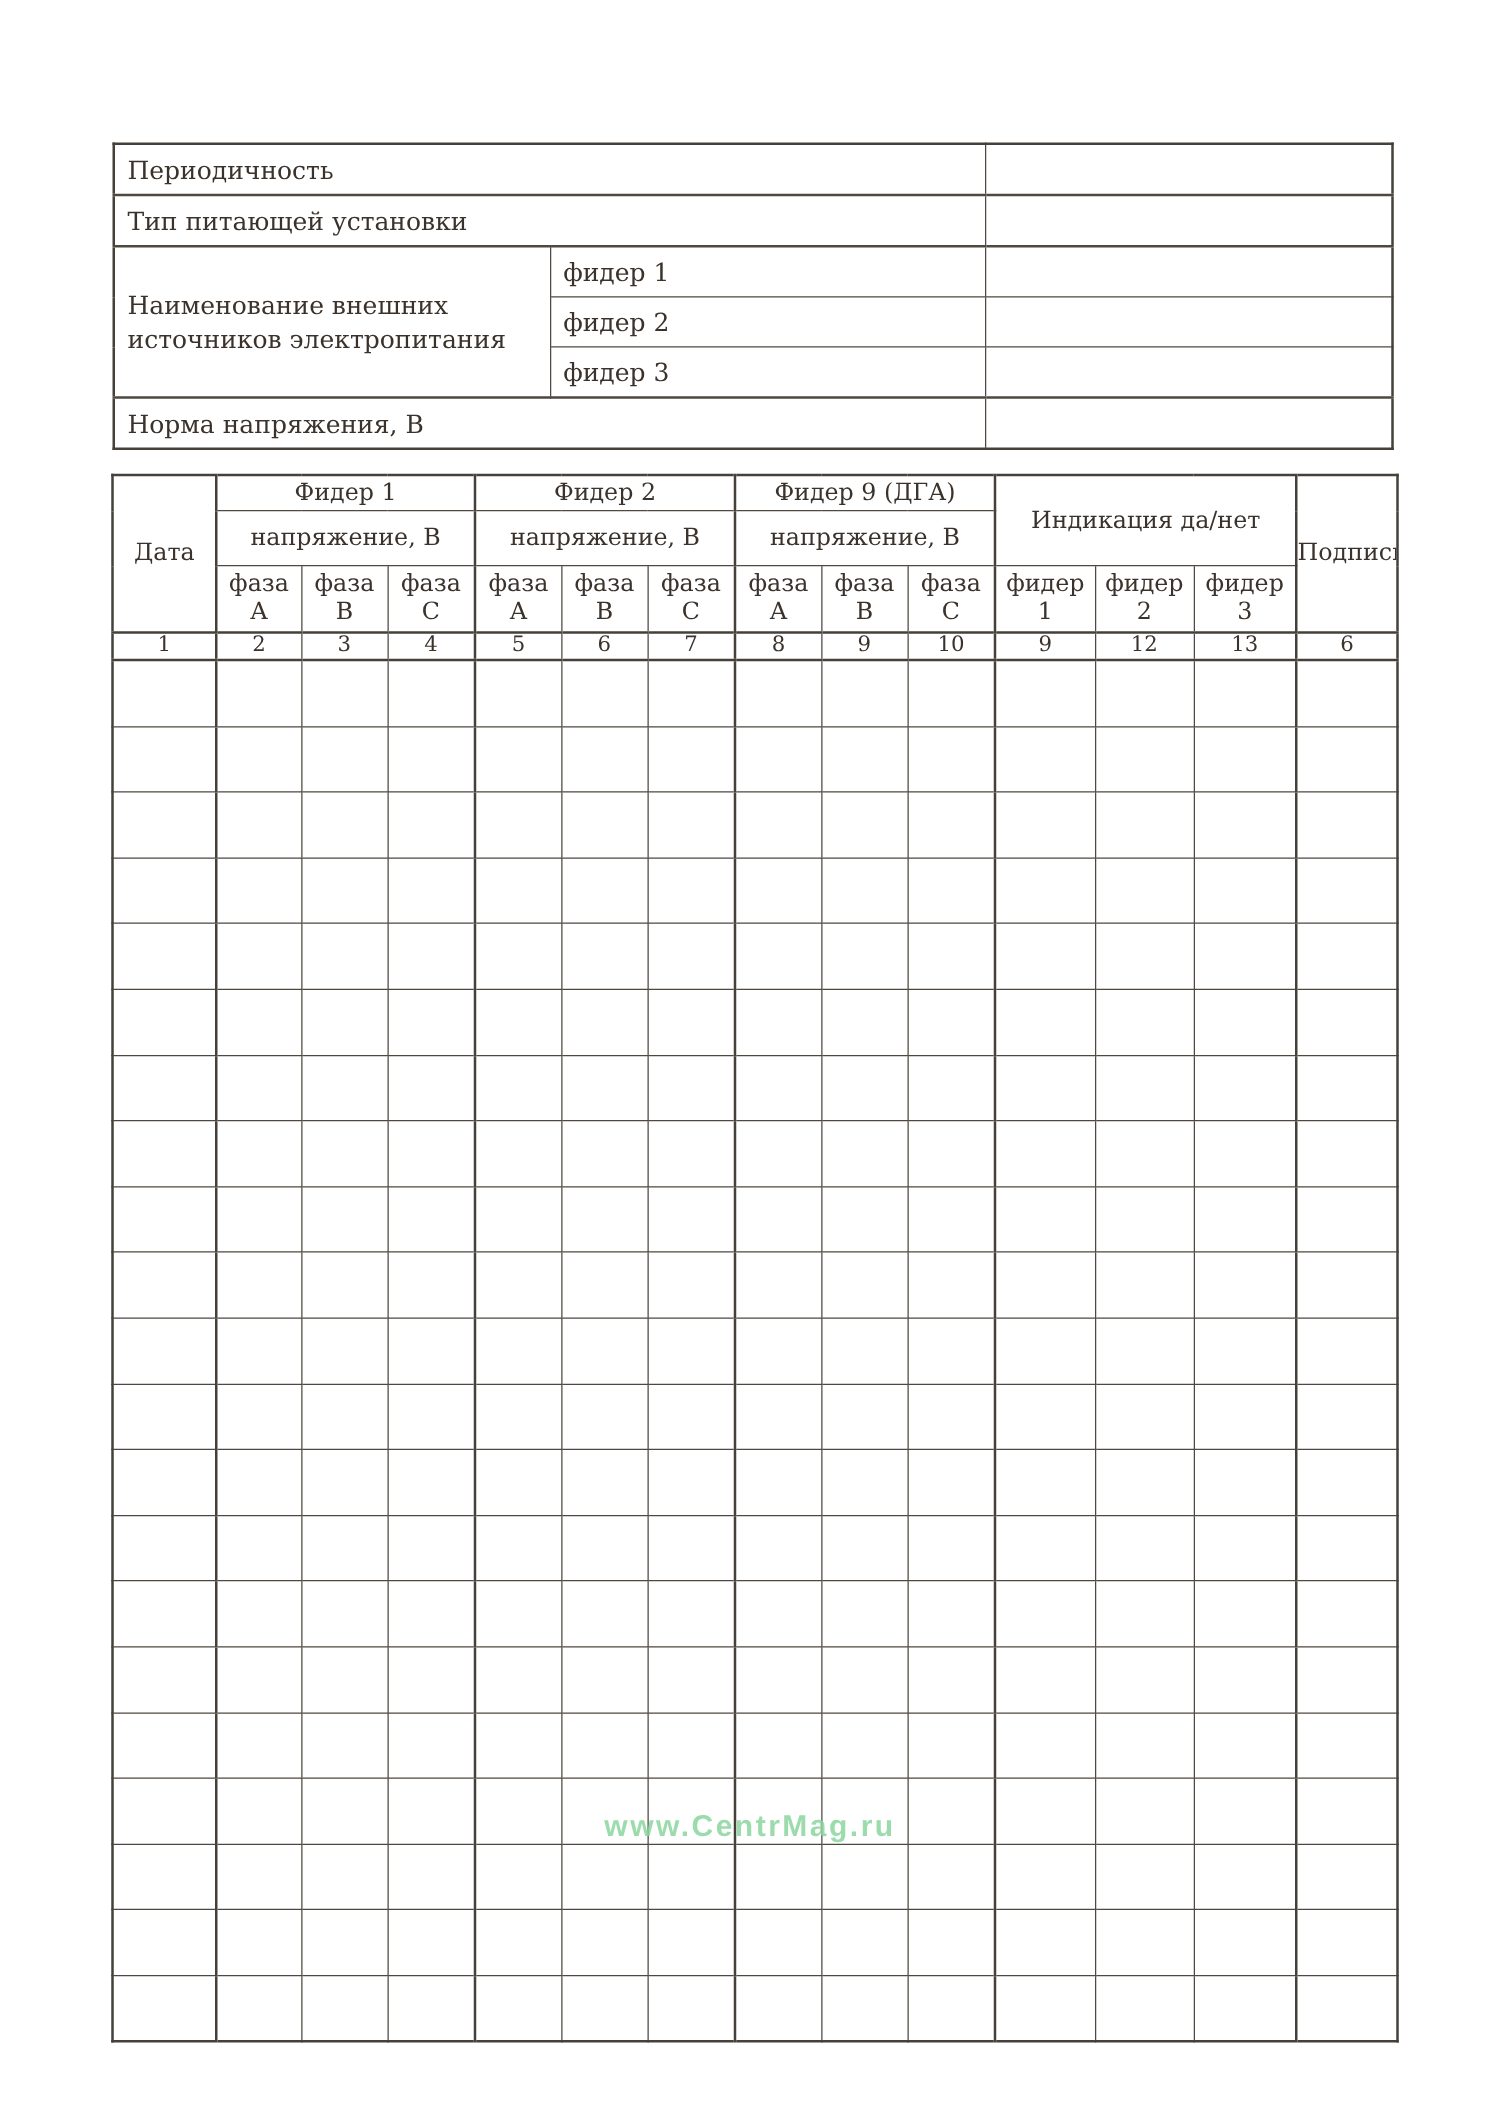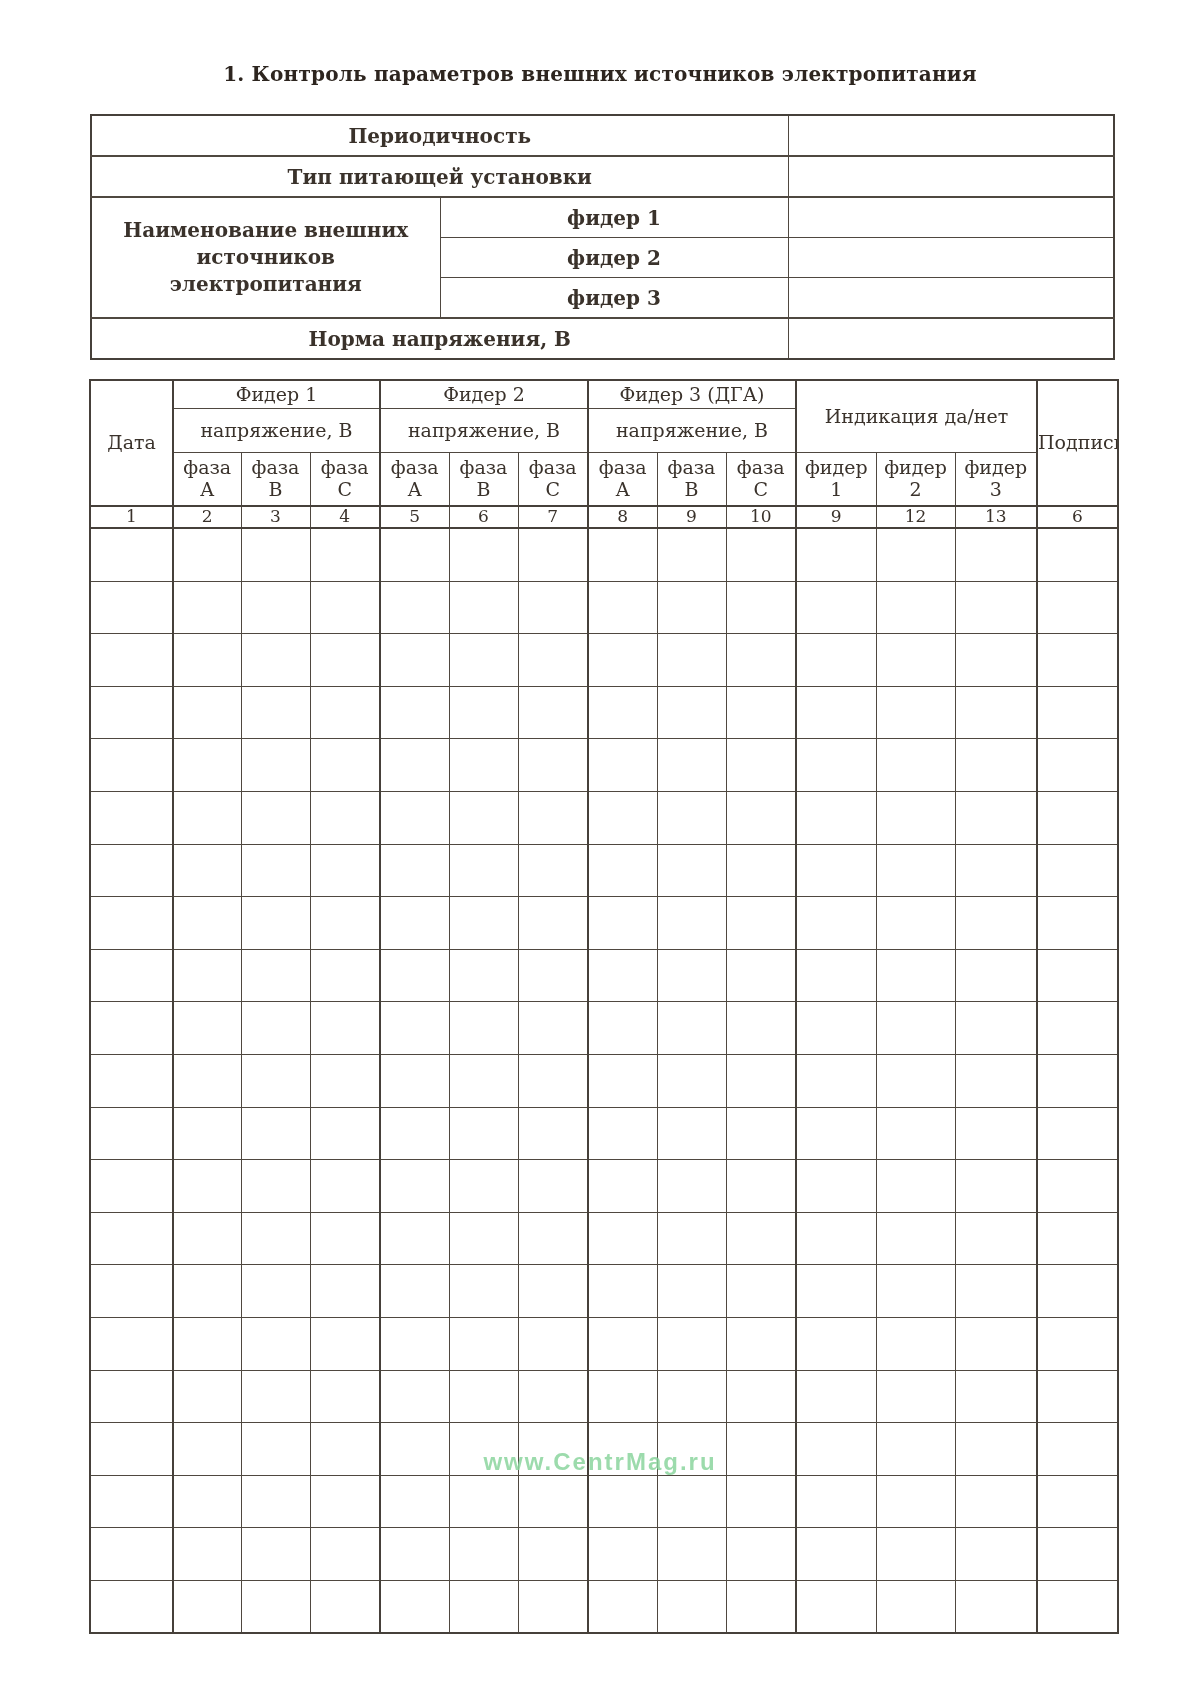--- a/index.html
+++ b/index.html
@@ -13,21 +13,21 @@
     letter-spacing:0.2px;
   }
   table { border-collapse:collapse; table-layout:fixed; }
   td { border:1px solid #4f4840; padding:0; vertical-align:middle; overflow:hidden; }
 
   
   .info-table {
     position:absolute; left:90px; top:114px; width:1023px;
     border:2px solid #46403a;
   }
-  .info-table td { height:37px; font-size:20px; padding:1px 10px; text-align:center;font-weight:bold; }
+  .info-table td { height:37px; font-size:20px; padding:1px 10px; text-align:left; }
   .info-table .value-cell { width:326px; }
   .info-table .bb2 { border-bottom-width:2px; }
   .info-table .bt2 { border-top-width:2px; }
   .multiline { line-height:1.35; }
 
   
   .main-table {
     position:absolute; left:89px; top:379px; width:1028px;
     border:2px solid #46403a;
   }
@@ -49,21 +49,20 @@
     font-family:"Liberation Sans", sans-serif; font-weight:bold;
     font-size:24px; letter-spacing:2px; color:#8bd59e; opacity:0.85;
     white-space:nowrap;
   }
 </style>
 </head>
 <body>
 
 <div class="page">
 
-  <div class="title">1. Контроль параметров внешних источников электропитания</div>
 
   <table class="info-table">
     <colgroup>
       <col style="width:349px">
         <col style="width:348px">
         <col style="width:326px">
     </colgroup>
     <tbody>
         <tr>
       <td colspan="2" class="bb2">Периодичность</td>
@@ -108,21 +107,21 @@
       <col style="width:80px">
         <col style="width:79px">
         <col style="width:82px">
       <col style="width:81px">
     </colgroup>
     <thead>
       <tr class="row-groups">
         <td rowspan="3">Дата</td>
         <td colspan="3" class="gsep">Фидер 1</td>
         <td colspan="3" class="gsep">Фидер 2</td>
-        <td colspan="3" class="gsep">Фидер 3 (ДГА)</td>
+        <td colspan="3" class="gsep">Фидер 9 (ДГА)</td>
         <td colspan="3" rowspan="2" class="gsep">Индикация да/нет</td>
         <td rowspan="3" class="gsep">Подпись</td>
       </tr>
       <tr class="row-voltage">
         <td colspan="3" class="gsep">напряжение, В</td>
         <td colspan="3" class="gsep">напряжение, В</td>
         <td colspan="3" class="gsep">напряжение, В</td>
       </tr>
       <tr class="row-phase">
         <td class="two-line gsep">фаза

